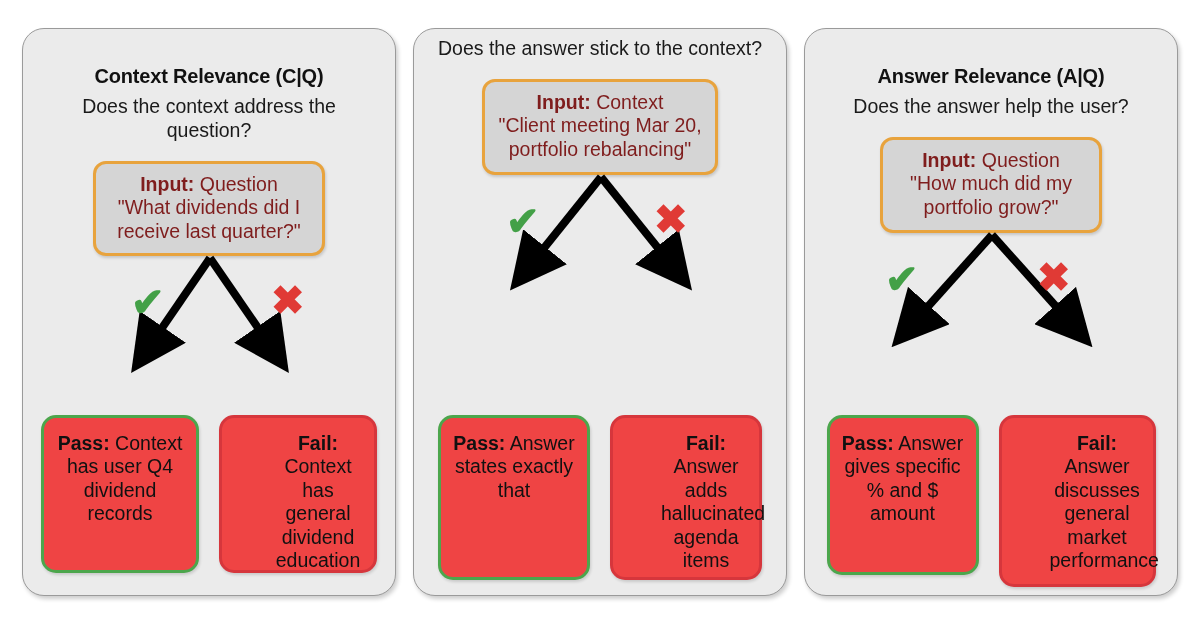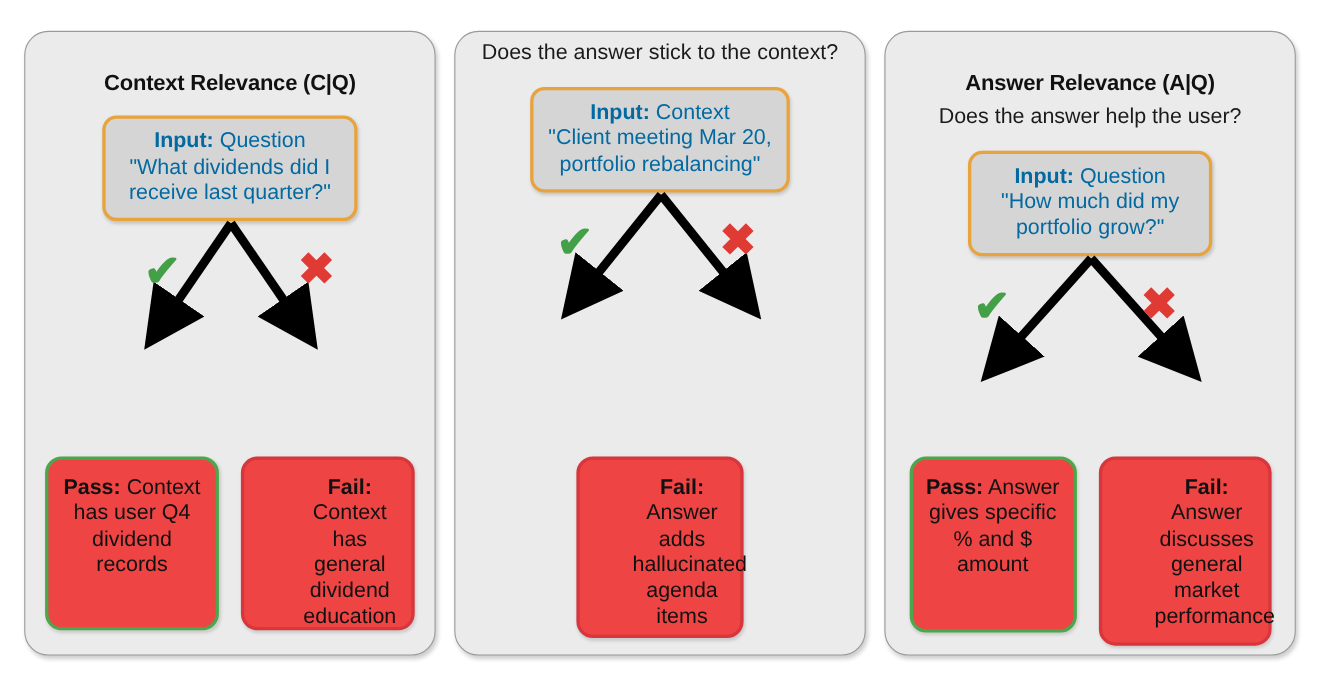--- a/index.html
+++ b/index.html
@@ -61,21 +61,21 @@
     margin-top: 18px;
   }
   .input-box {
     background: #d5d5d5;
     border: 3.5px solid #e8a33d;
     border-radius: 13px;
     box-sizing: border-box;
     text-align: center;
     font-size: 19.5px;
     line-height: 1.21;
-    color: #0369a1;
+    color: #7f1d1d;
     padding: 9px 12px 10px 12px;
     box-shadow: 1px 2px 3px rgba(0,0,0,0.16);
   }
   .p1 .input-box { width: 232px; }
   .p2 .input-box { width: 236px; }
   .p3 .input-box { width: 222px; }
   .input-box b { font-weight: bold; }
 
   
   .band {
@@ -140,20 +140,21 @@
   .p3 .outcome.pass { width: 152px; height: 160px; }
   .p3 .outcome.fail { width: 157px; height: 172px; }
 </style>
 </head>
 <body>
 
 <div id="board">
 
   <div class="panel p1">
     <div class="panel-title">Context Relevance (C|Q)</div>
+    <div class="panel-sub">Does the context address the question?</div>
 
     <div class="input-wrap">
       <div class="input-box">
         <b>Input:</b><span> Question</span><br>
         <span>"What dividends did I receive last quarter?"</span>
       </div>
     </div>
 
     <div class="band">
       <svg viewBox="0 0 374 125">
@@ -197,20 +198,23 @@
           </marker>
         </defs>
         <path d="M187,2 L118,88" stroke="#000000" stroke-width="8" fill="none" marker-end="url(#ah2)"></path>
         <path d="M187,2 L256,88" stroke="#000000" stroke-width="8" fill="none" marker-end="url(#ah2)"></path>
       </svg>
       <div class="mark tick">✔</div>
       <div class="mark cross">✖</div>
     </div>
 
     <div class="outcomes">
+      <div class="outcome pass">
+        <b>Pass:</b><span> Answer states exactly that</span>
+      </div>
       <div class="outcome fail">
         <b>Fail:</b><span> Answer adds hallucinated agenda items</span>
       </div>
     </div>
   </div>
 
   <div class="panel p3">
     <div class="panel-title">Answer Relevance (A|Q)</div>
     <div class="panel-sub">Does the answer help the user?</div>
 

